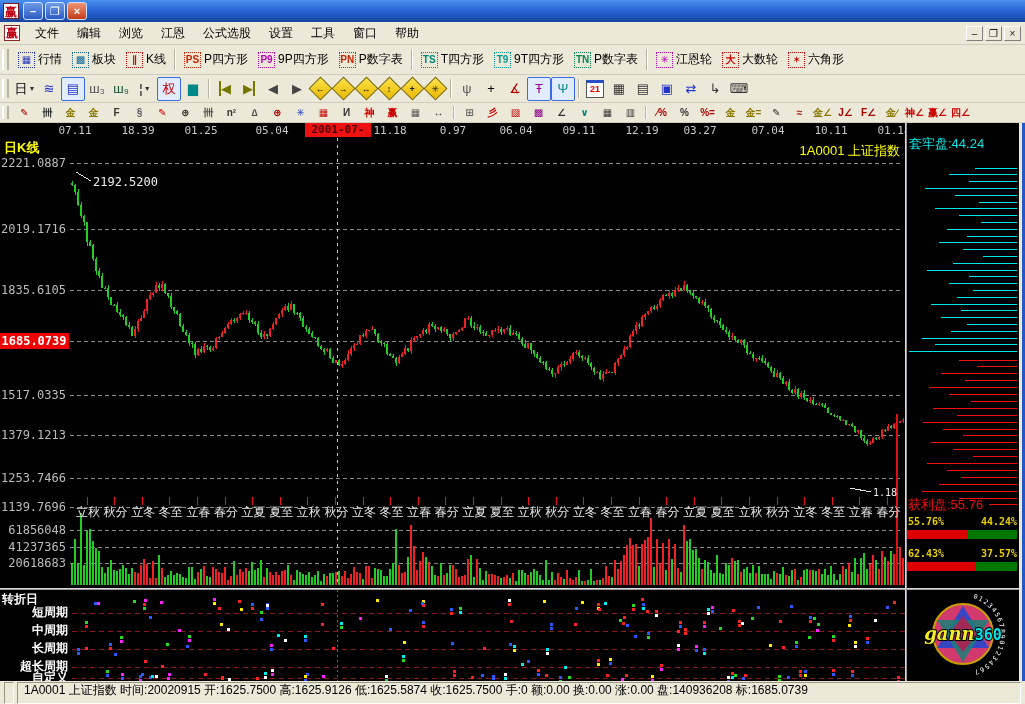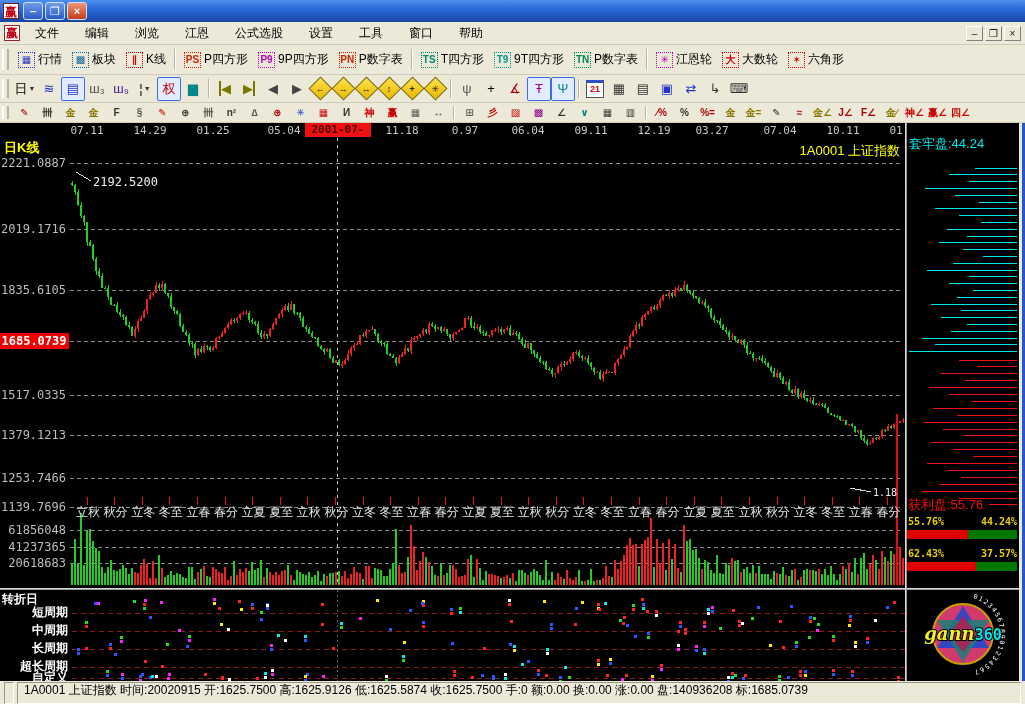--- a/index.html
+++ b/index.html
@@ -55,21 +55,21 @@
     border:1px solid #7a6a00; display:flex; align-items:center; justify-content:center; margin:0 3px; }
   .diamond span { transform:rotate(-45deg); font-size:9px; color:#222; font-weight:bold; }
   .cal { width:18px; height:18px; border:1px solid #555; border-top:3px solid #2a50c8;
     background:#fff; color:#d00; font-size:9px; font-weight:bold; text-align:center; line-height:13px; }
   .tb3btn { width:23px; height:17px; display:flex; align-items:center; justify-content:center;
     font-size:10px; font-weight:bold; border:1px solid transparent; white-space:nowrap; }
   
   .workspace { position:absolute; left:-3px; top:123px; width:1019px; height:558px; background:#000; }
   .dateaxis { position:absolute; left:0; top:0; width:905px; height:15px; background:#000; }
   .dlabel { position:absolute; top:1px; width:44px; text-align:center; color:#c8c8c8;
-    font-size:11px; font-family:"DejaVu Sans Mono",monospace;margin-left:12px; }
+    font-size:11px; font-family:"DejaVu Sans Mono",monospace; }
   .dmarker { position:absolute; top:0; height:14px; background:#ee1111; color:#4a0000;
     font-weight:bold; font-size:11px; line-height:14px; text-align:center;
     font-family:"DejaVu Sans Mono",monospace; }
   #chartSvg { position:absolute; left:0; top:15px; background:#000; }
   #bottomSvg { position:absolute; left:0; top:467px; background:#000; }
   .hdiv { position:absolute; left:0; top:465px; width:1019px; height:2px;
     background:#9a9aa0; border-top:1px solid #d8d8d8; }
   .vdiv { position:absolute; left:905px; top:0; width:2px; height:558px;
     background:#9a9aa0; border-left:1px solid #d8d8d8; }
   #rightSvg { position:absolute; left:907px; top:0; background:#000; }
@@ -93,21 +93,21 @@
     <span class="appicon">赢</span>
     <span class="caps">
       <span class="cap">–</span>
       <span class="cap">❐</span>
       <span class="cap close">×</span>
     </span>
   </div>
 
   <div class="menubar">
     <span class="mdiicon">赢</span>
-    <span id="menuitems" style="display:flex;gap:8px;">
+    <span id="menuitems" style="display:flex;">
         <span class="mitem">文件</span>
         <span class="mitem">编辑</span>
         <span class="mitem">浏览</span>
         <span class="mitem">江恩</span>
         <span class="mitem">公式选股</span>
         <span class="mitem">设置</span>
         <span class="mitem">工具</span>
         <span class="mitem">窗口</span>
         <span class="mitem">帮助</span>
       </span>
@@ -179,21 +179,21 @@
       <span class="tb2btn ">
       <span style="color:#2233cc;">≋</span>
       </span>
       <span class="tb2btn active">
       <span style="color:#2233cc;">▤</span>
       </span>
       <span class="tb2btn ">
       <span style="color:#555555;">ш₃</span>
       </span>
       <span class="tb2btn ">
-      <span style="color:#4c1d95;">ш₉</span>
+      <span style="color:#14532d;">ш₉</span>
       </span>
       <span class="tb2btn ">
       <span style="color:#000000;">¦</span>
         <span class="dd">▼</span>
       </span>
       <span class="tb2btn active">
       <span style="color:#cc0000;">权</span>
       </span>
       <span class="tb2btn ">
       <span style="color:#008888;">▆</span>
@@ -310,21 +310,21 @@
       <span class="tb3btn" style="color:#aa0000">F∠</span>
       <span class="tb3btn" style="color:#887700">金∕</span>
       <span class="tb3btn" style="color:#cc0000">神∠</span>
       <span class="tb3btn" style="color:#cc0000">赢∠</span>
       <span class="tb3btn" style="color:#cc0000">四∠</span>
     </div>
 
   <div class="workspace">
     <div class="dateaxis" id="dateaxis">
         <span class="dlabel" style="left:53px">07.11</span>
-        <span class="dlabel" style="left:116px">14.29</span>
+        <span class="dlabel" style="left:116px">18.39</span>
         <span class="dlabel" style="left:179px">01.25</span>
         <span class="dlabel" style="left:250px">05.04</span>
         <span class="dlabel" style="left:368px">11.18</span>
         <span class="dlabel" style="left:431px">0.97</span>
         <span class="dlabel" style="left:494px">06.04</span>
         <span class="dlabel" style="left:557px">09.11</span>
         <span class="dlabel" style="left:620px">12.19</span>
         <span class="dlabel" style="left:678px">03.27</span>
         <span class="dlabel" style="left:746px">07.04</span>
         <span class="dlabel" style="left:809px">10.11</span>

